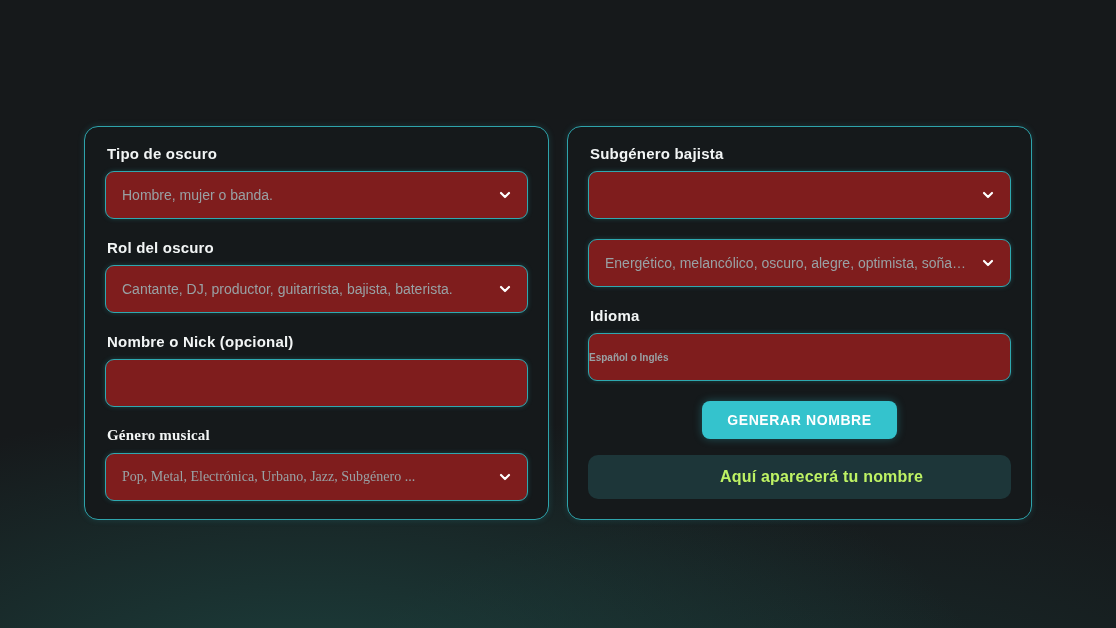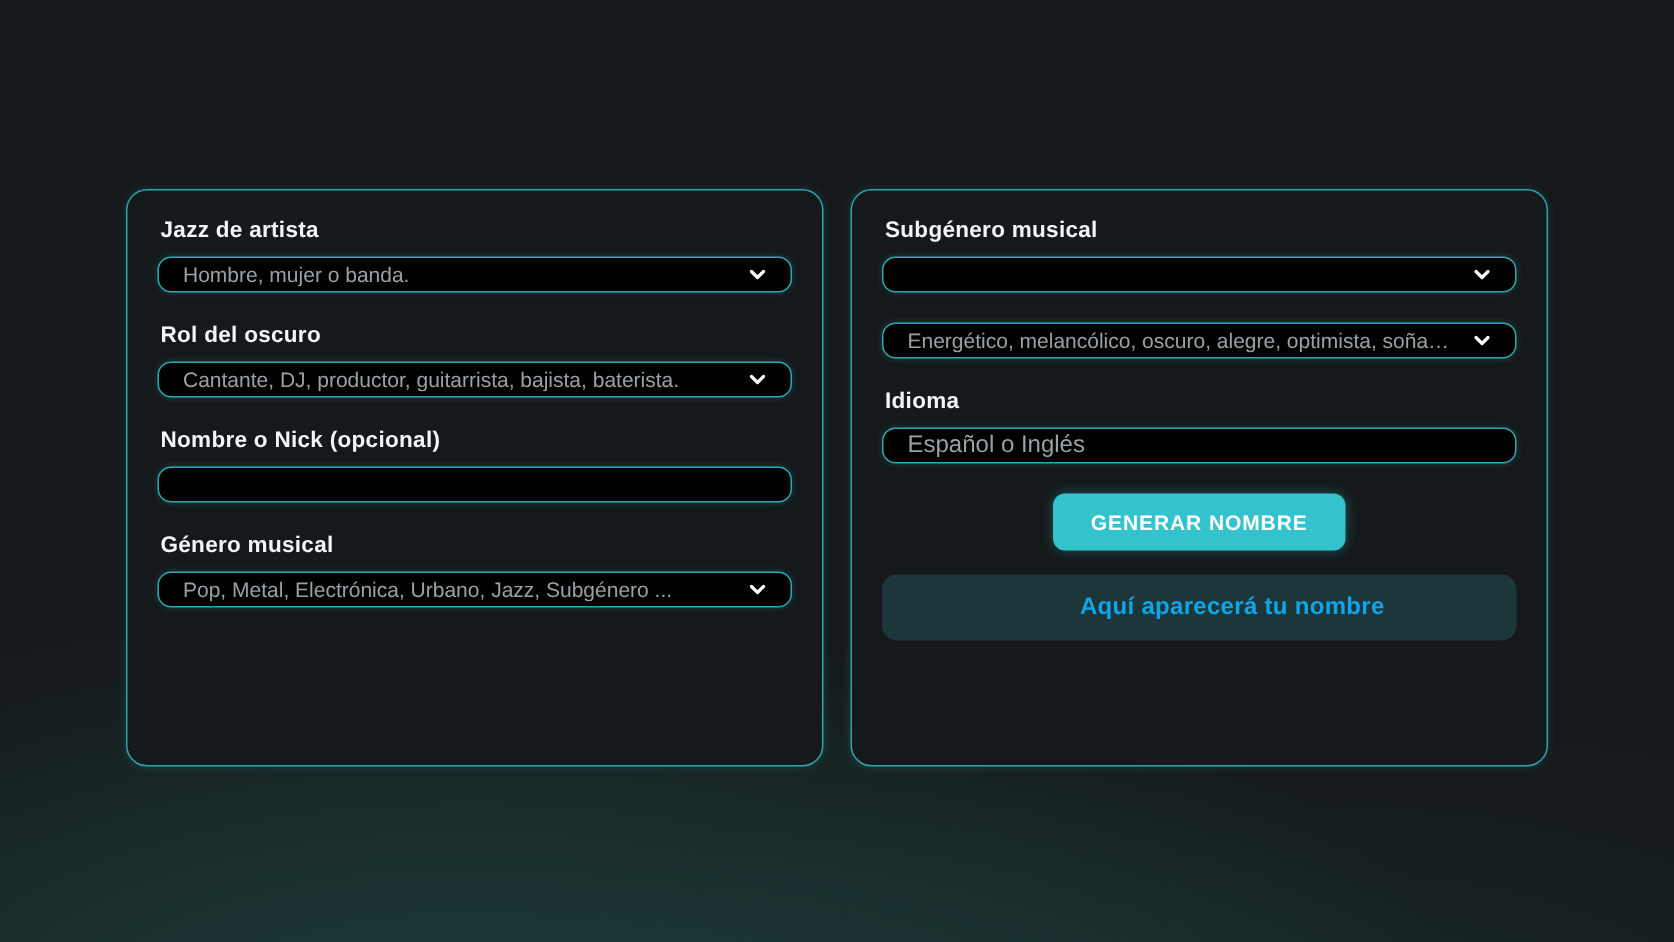--- a/index.html
+++ b/index.html
@@ -26,35 +26,35 @@
     width: 465px;
     min-height: 385px;
     background: #15191b;
     border: 1.5px solid #2ea3ab;
     border-radius: 14px;
     padding: 18px 20px 18px 20px;
     box-shadow: 0 0 6px rgba(46,163,171,0.22);
   }
 
   .field-group { margin-bottom: 20px; }
-  .field-group:last-child { margin-bottom: 0; }
+  .field-group:last-child { margin-bottom: 0; font-family: Liberation Serif, serif; }
 
   .field-label {
     display: block;
     font-size: 15px;
     font-weight: 700;
     color: #f2f5f5;
     margin: 0 0 9px 2px;
     letter-spacing: 0.2px;
   }
 
   .select, .text-input {
     width: 100%;
-    height: 24px;
-    background: #000000;
+    height: 48px;
+    background: #7f1d1d;
     border: 1.5px solid #2ea8b0;
     border-radius: 9px;
     box-shadow: 0 0 5px rgba(46,168,176,0.28);
   }
 
   .select {
     display: flex;
     align-items: center;
     justify-content: space-between;
     padding: 0 14px 0 16px;
@@ -70,25 +70,26 @@
   }
 
   .chevron {
     display: flex;
     align-items: center;
     flex: 0 0 auto;
     margin-left: 8px;
   }
 
   .text-input {
-    padding: 0 16px;
-    font-size: 16px;
+    padding: 0 0;
+    font-size: 10px;
     color: #e8ecec;
     outline: none;
     font-family: "Liberation Sans", "DejaVu Sans", sans-serif;
+    font-weight: bold;
   }
   .text-input::placeholder { color: #99a1a4; opacity: 1; }
 
   .btn-row {
     display: flex;
     justify-content: center;
     margin-top: 20px;
   }
 
   .generate-btn {
@@ -108,34 +109,34 @@
   .result-box {
     margin-top: 16px;
     height: 44px;
     background: #1d3639;
     border-radius: 10px;
     display: flex;
     align-items: center;
     justify-content: center;
     font-size: 16px;
     font-weight: 700;
-    color: #0ea5e9;
+    color: #bef264;
     letter-spacing: 0.2px;
     padding-left: 44px;
   }
 </style>
 </head>
 <body>
 
 <div class="panels">
 
   <section class="panel">
 
     <div class="field-group">
-      <label class="field-label">Jazz de artista</label>
+      <label class="field-label">Tipo de oscuro</label>
       <div class="select">
         <span class="placeholder">Hombre, mujer o banda.</span>
         <span class="chevron">
           <svg width="16" height="16" viewBox="0 0 24 24">
               <path d="M6 9l6 6 6-6" fill="none" stroke="#ffffff" stroke-width="3.2" stroke-linecap="round" stroke-linejoin="round"></path>
             </svg>
         </span>
       </div>
     </div>
 
@@ -166,21 +167,21 @@
             </svg>
         </span>
       </div>
     </div>
 
   </section>
 
   <section class="panel">
 
     <div class="field-group">
-      <label class="field-label">Subgénero musical</label>
+      <label class="field-label">Subgénero bajista</label>
       <div class="select">
         <span class="placeholder"></span>
         <span class="chevron">
           <svg width="16" height="16" viewBox="0 0 24 24">
               <path d="M6 9l6 6 6-6" fill="none" stroke="#ffffff" stroke-width="3.2" stroke-linecap="round" stroke-linejoin="round"></path>
             </svg>
         </span>
       </div>
     </div>
 

